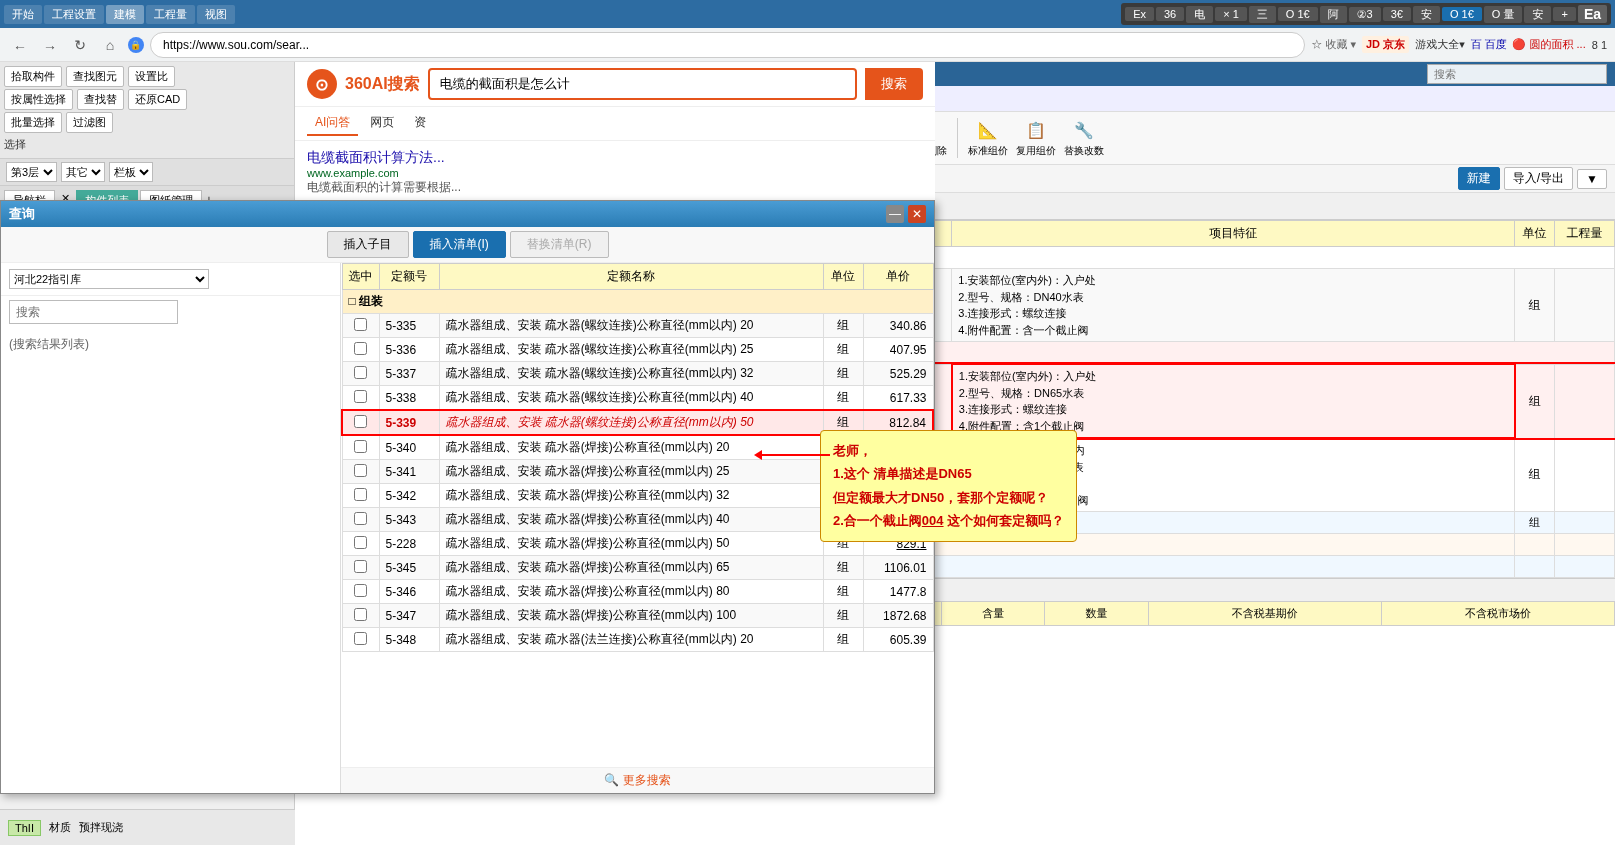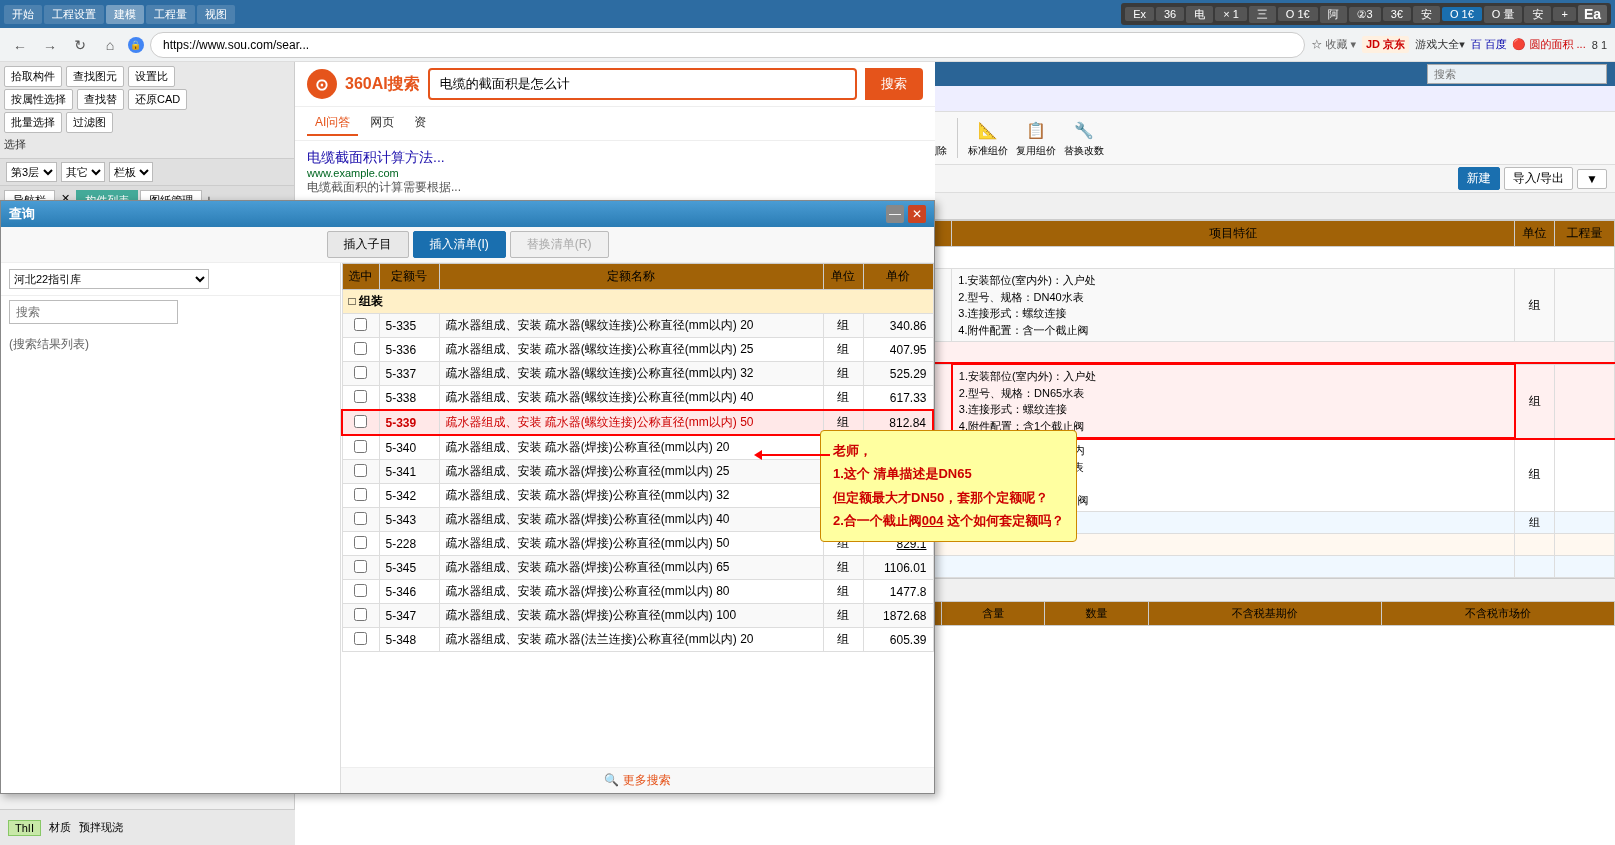--- a/index.html
+++ b/index.html
@@ -43,21 +43,21 @@
     .dialog-tab { padding: 4px 14px; font-size: 12px; background: #ddd; border: 1px solid #bbb; border-bottom: none; cursor: pointer; border-radius: 3px 3px 0 0; }
     .dialog-tab.active { background: white; border-color: #aaa; }
     .dialog-body { display: flex; height: 530px; }
     .dialog-left { width: 340px; border-right: 1px solid #ddd; display: flex; flex-direction: column; }
     .dialog-left-header { padding: 6px 8px; display: flex; align-items: center; gap: 6px; border-bottom: 1px solid #eee; }
     .search-input { flex: 1; height: 24px; border: 1px solid #bbb; padding: 0 6px; font-size: 12px; }
     .tree-list { flex: 1; overflow-y: auto; border: none; }
     .dialog-right { flex: 1; display: flex; flex-direction: column; }
     .result-table { flex: 1; overflow-y: auto; }
     table { width: 100%; border-collapse: collapse; font-size: 12px; }
-    th { background: #a16207; border: 1px solid #ccc; padding: 4px 6px; text-align: center; font-weight: normal; white-space: nowrap; }
+    th { background: #fef9c3; border: 1px solid #ccc; padding: 4px 6px; text-align: center; font-weight: normal; white-space: nowrap; }
     td { border: 1px solid #ddd; padding: 3px 6px; white-space: nowrap; }
     tr:nth-child(even) { background: #f9f9f9; }
     .checkbox-col { width: 24px; text-align: center; }
     .group-header { background: #fff0c8; font-weight: bold; padding: 3px 6px; }
 
     
     .right-panel { flex: 1; background: #fff; display: flex; flex-direction: column; }
     .right-menu-bar { display: flex; gap: 2px; padding: 2px 6px; background: #eef; border-bottom: 1px solid #ddd; }
     .right-menu-item { padding: 2px 10px; font-size: 12px; cursor: pointer; }
     .right-menu-item.active { background: #1a6faf; color: white; border-radius: 2px; }
@@ -381,21 +381,21 @@
               <tr>
                 <td class="checkbox-col"><input type="checkbox" style=""></td>
                 <td>5-338</td>
                 <td>疏水器组成、安装 疏水器(螺纹连接)公称直径(mm以内) 40</td>
                 <td style="text-align:center;">组</td>
                 <td style="text-align:right;">617.33</td>
               </tr>
               <tr style="background:#ffe8e8;border:2px solid red;">
                 <td class="checkbox-col"><input type="checkbox" style=""></td>
                 <td style="color:#cc0000;font-weight:bold;">5-339</td>
-                <td style="color:#cc0000;">疏水器组成、安装 疏水器(螺纹连接)公称直径(mm以内) 50</td>
+                <td style="color:#cc0000;font-style:italic;">疏水器组成、安装 疏水器(螺纹连接)公称直径(mm以内) 50</td>
                 <td style="text-align:center;">组</td>
                 <td style="text-align:right;">812.84</td>
               </tr>
               <tr>
                 <td class="checkbox-col"><input type="checkbox" style=""></td>
                 <td>5-340</td>
                 <td>疏水器组成、安装 疏水器(焊接)公称直径(mm以内) 20</td>
                 <td style="text-align:center;">组</td>
                 <td style="text-align:right;">345.25</td>
               </tr>

